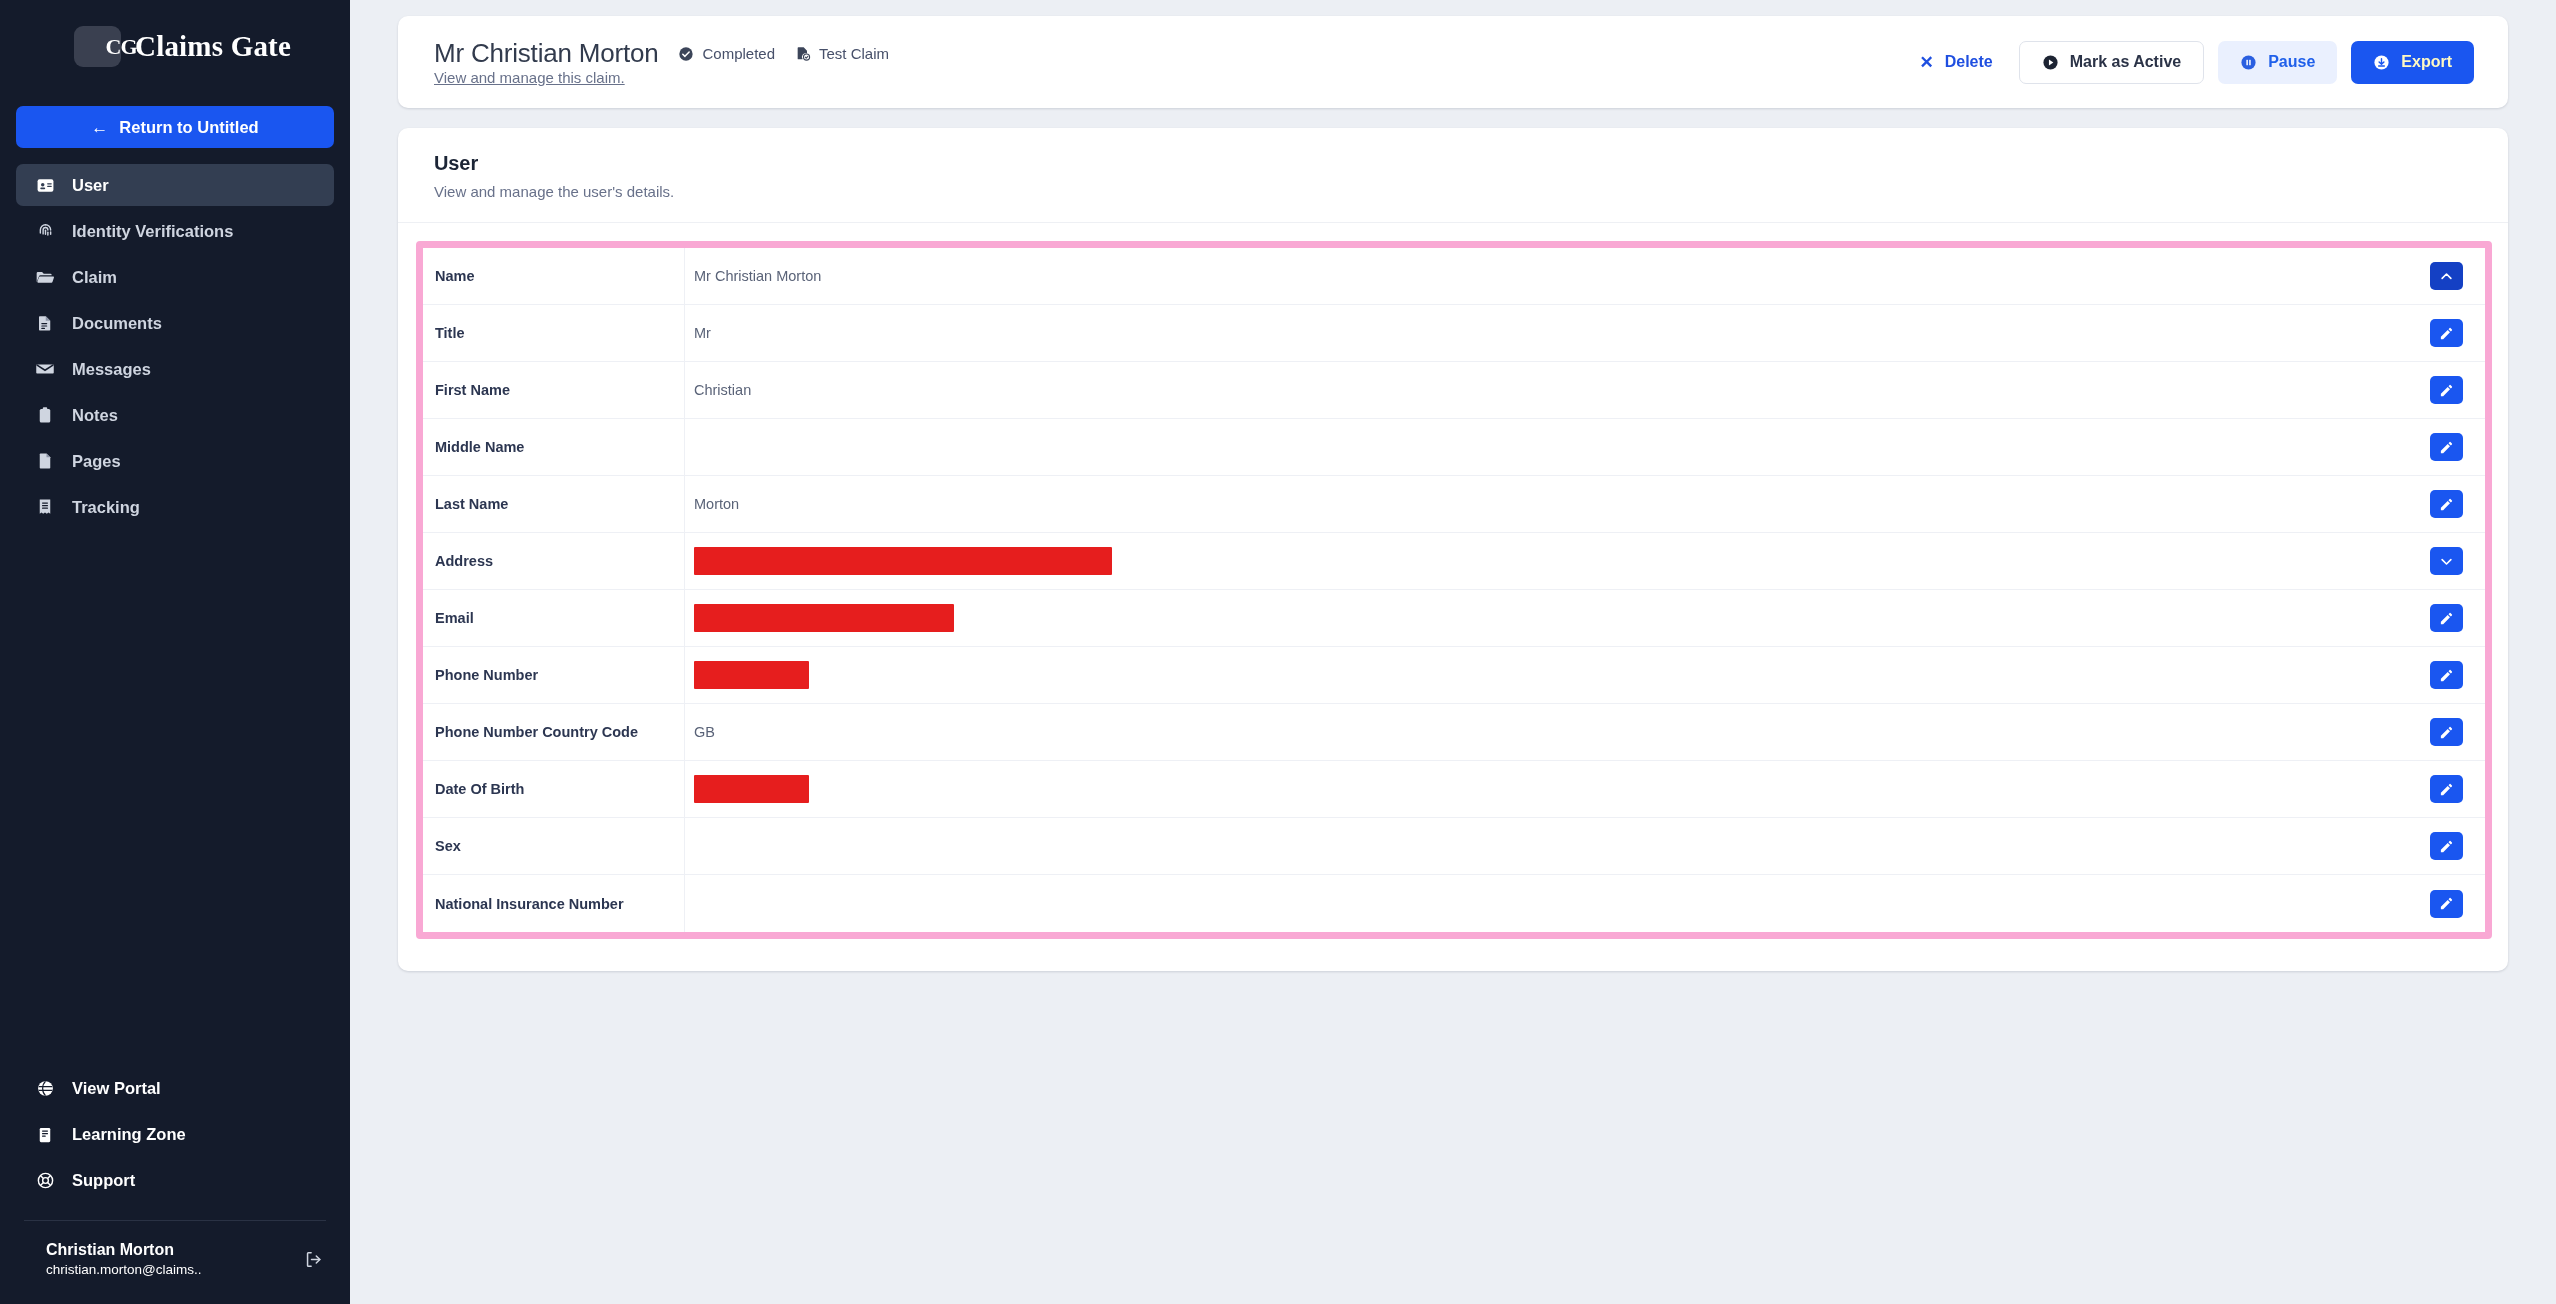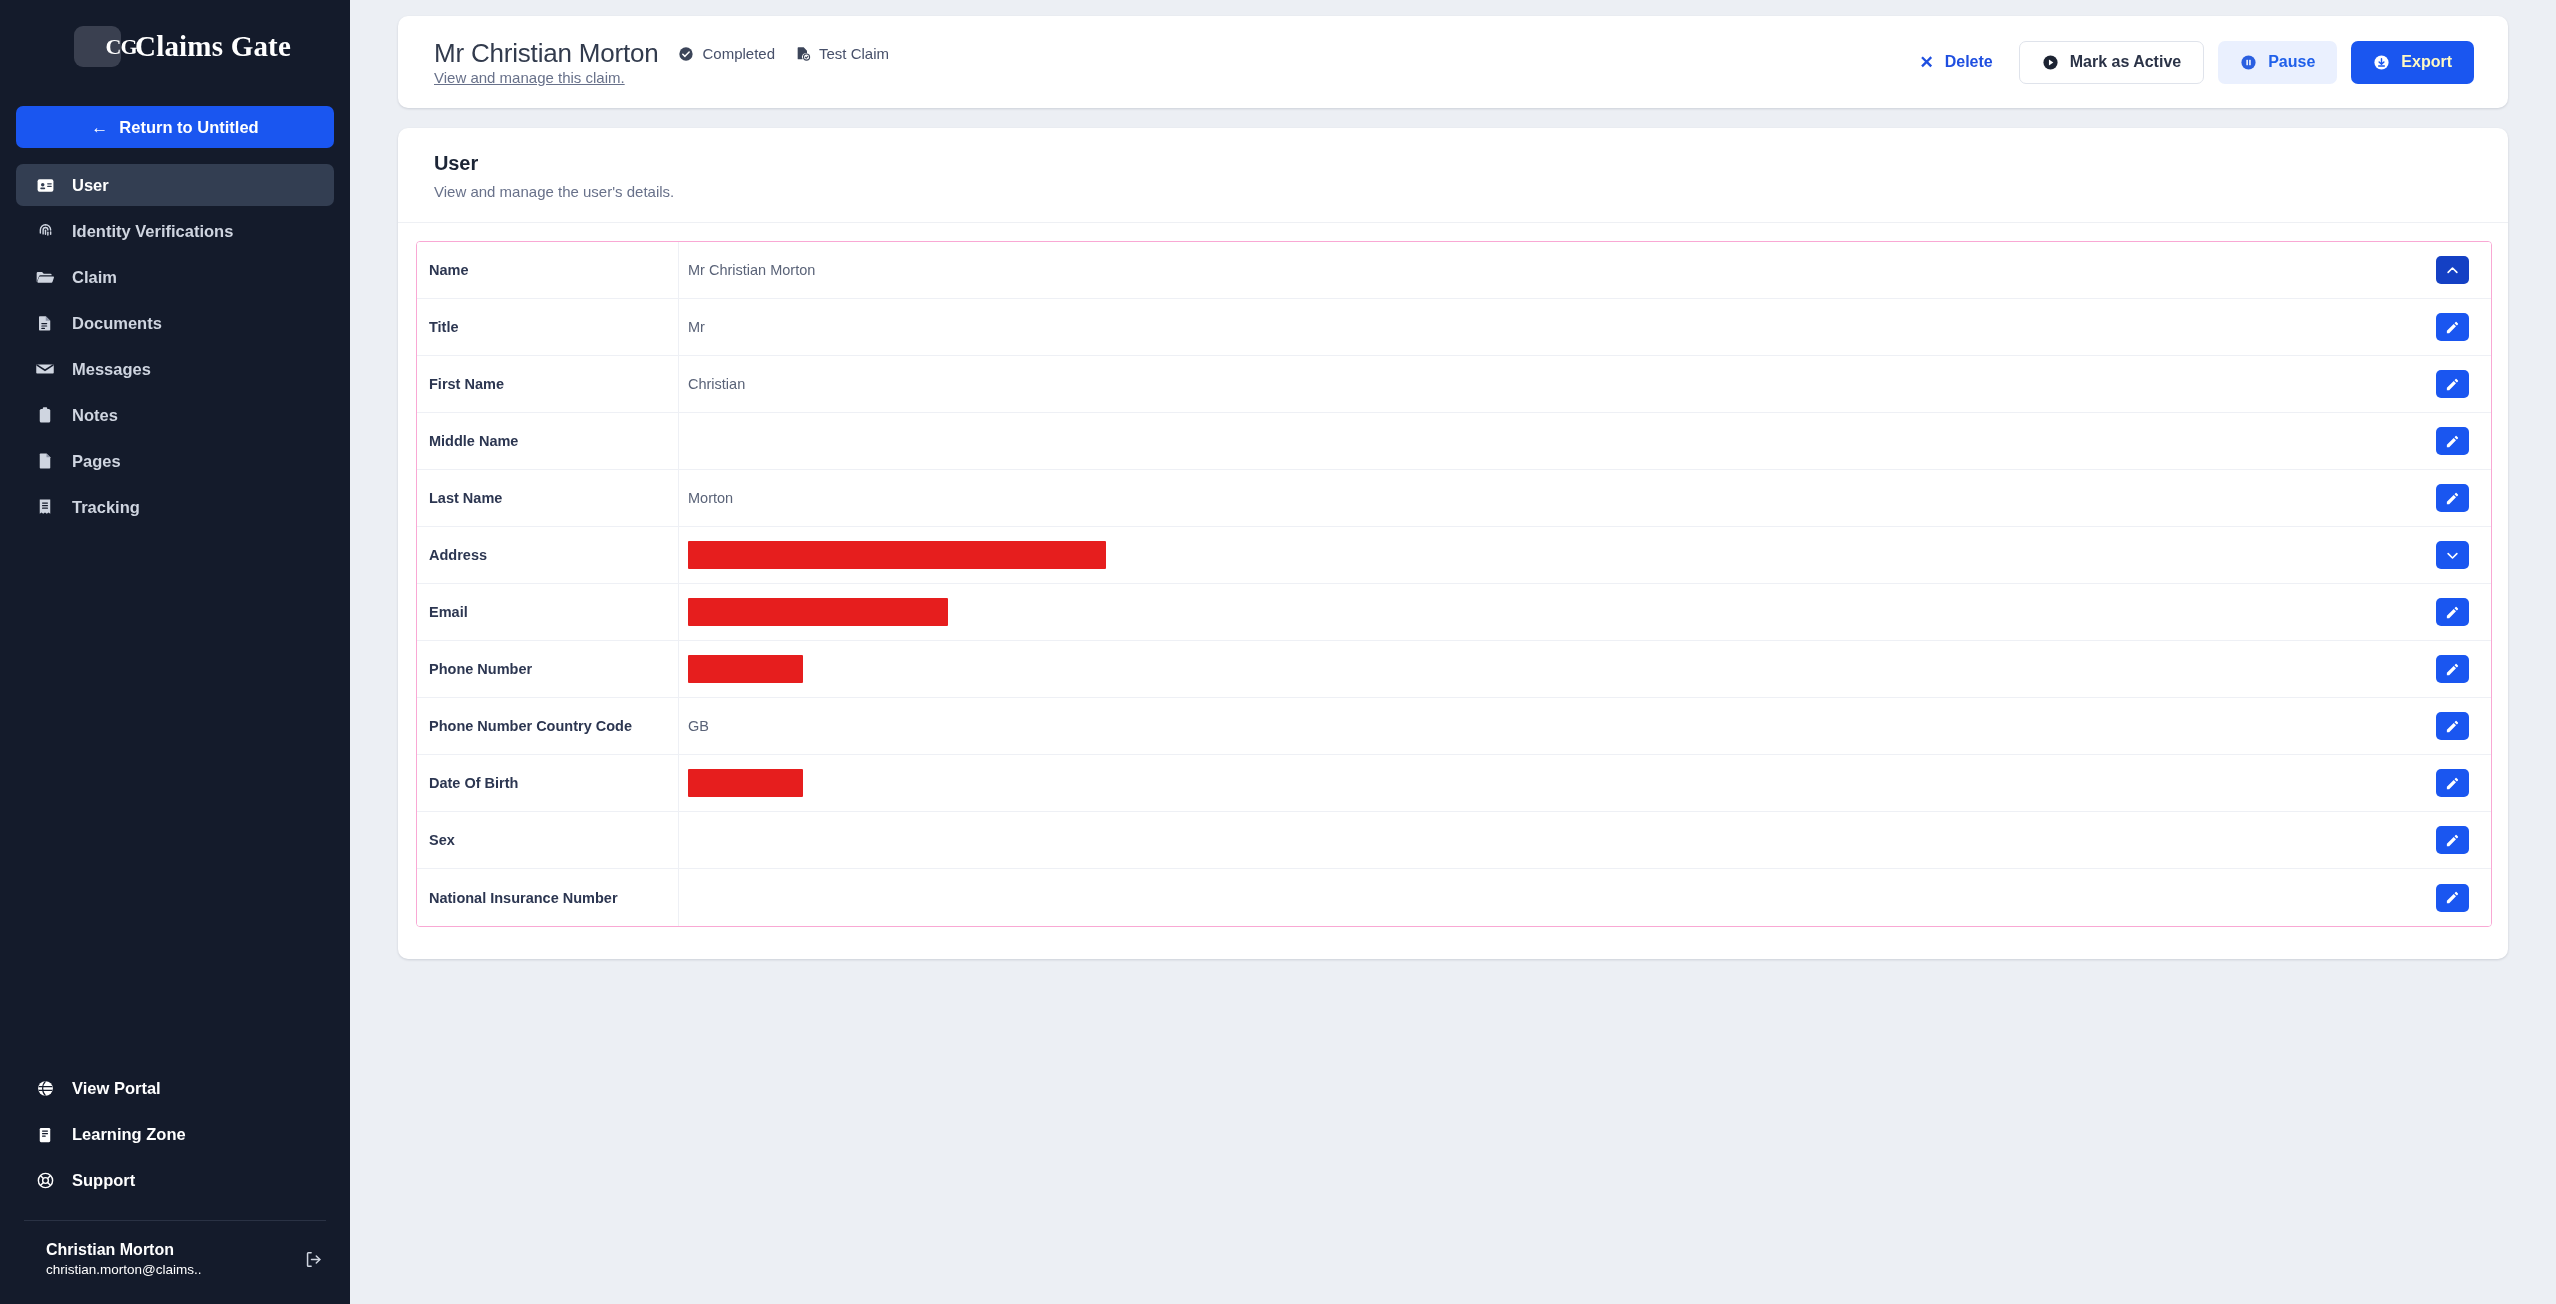--- a/index.html
+++ b/index.html
@@ -252,21 +252,21 @@
     letter-spacing: -0.1px;
   }
   .card-sub {
     margin-top: 8px;
     font-size: 15px;
     color: #68718a;
   }
 
   .table {
     margin: 18px 16px 0 18px;
-    border: 1px solid #f9a8d4;
+    border: 7px solid #f9a8d4;
     border-radius: 4px;
     overflow: hidden;
   }
   .trow {
     display: flex;
     align-items: center;
     height: 57px;
     border-bottom: 1px solid #eef0f5;
     background: #ffffff;
   }

